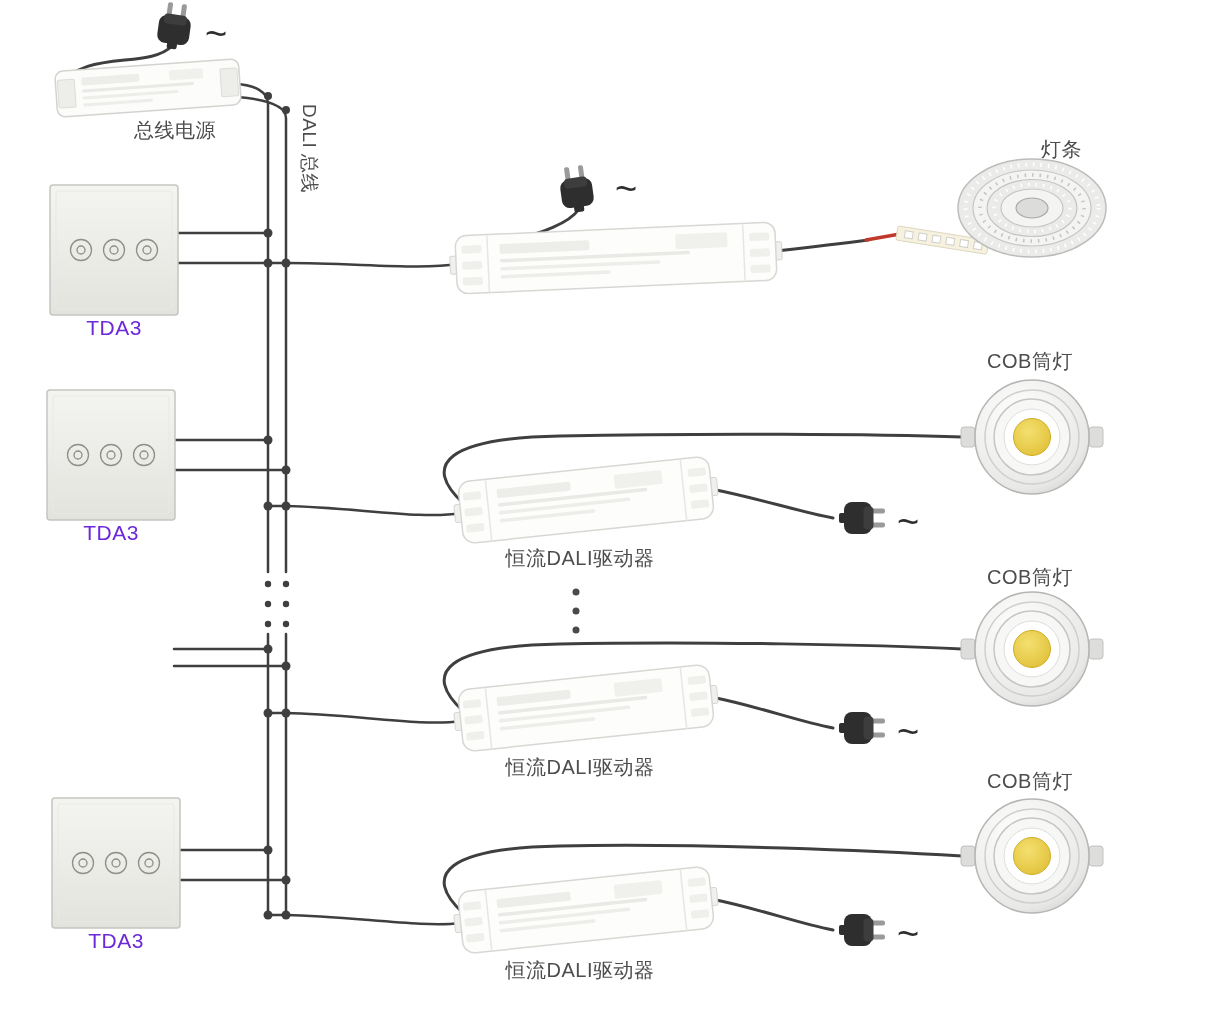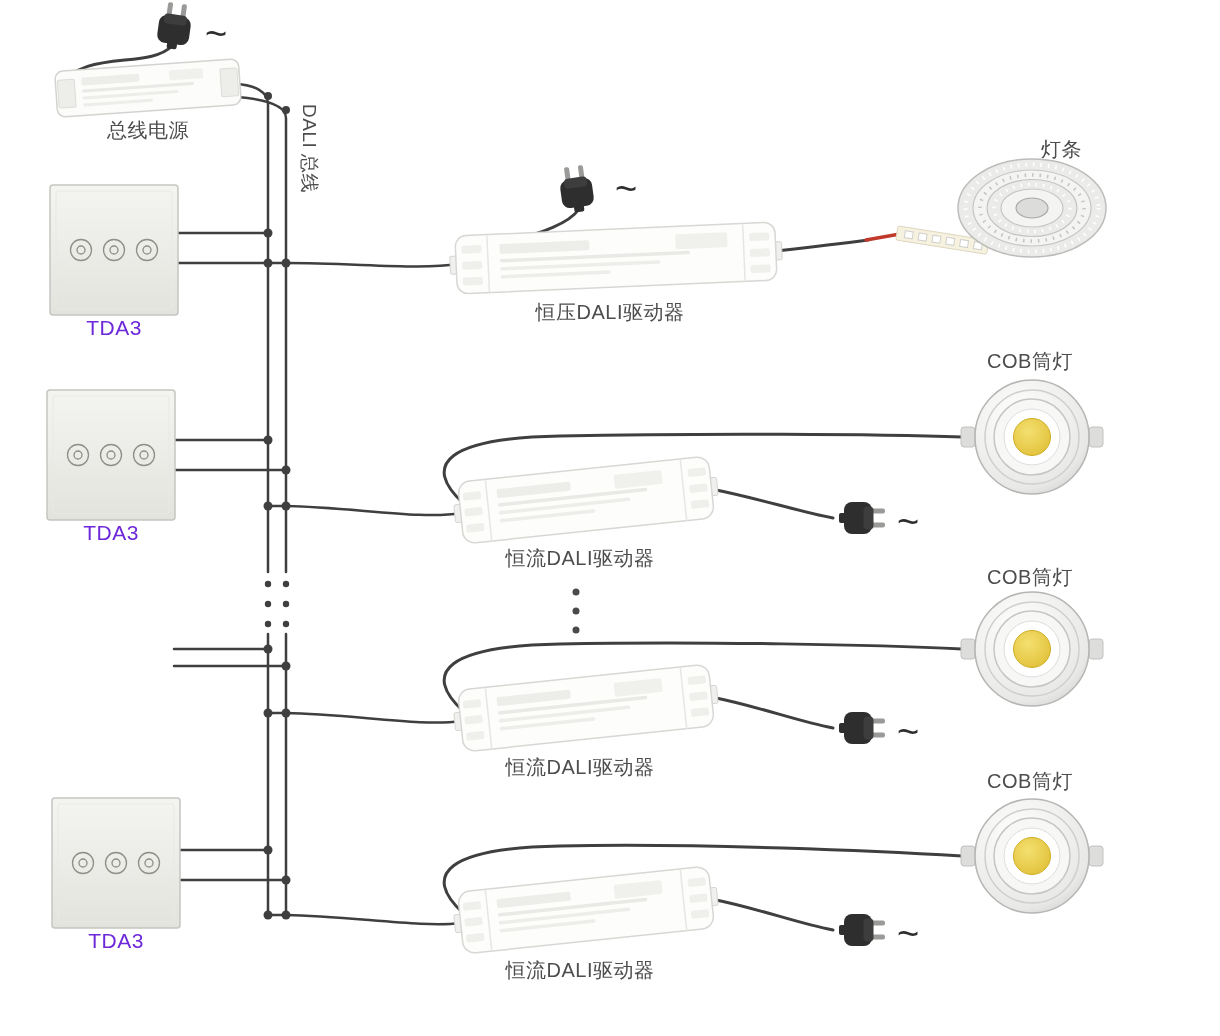--- a/index.html
+++ b/index.html
@@ -254,28 +254,27 @@
         <use href="#cob"></use>
       </g>
     <g transform="translate(1032,649)">
         <use href="#cob"></use>
       </g>
     <g transform="translate(1032,856)">
         <use href="#cob"></use>
       </g>
   </svg>
 
-  <div class="lbl" style="left:80px;top:117px;width:136px;">总线电源</div>
+  <div class="lbl" style="left:80px;top:117px;width:136px;text-align:right;">总线电源</div>
   <div class="lbl vertical" style="left:322px;top:104px;">DALI 总线</div>
 
   <div class="lbl tda" style="left:58px;top:316px;width:112px;">TDA3</div>
   <div class="lbl tda" style="left:55px;top:521px;width:112px;">TDA3</div>
   <div class="lbl tda" style="left:60px;top:929px;width:112px;">TDA3</div>
 
-  <div class="lbl" style="left:505px;top:299px;width:210px;">恒压DALI驱动器</div>
   <div class="lbl" style="left:1009px;top:136px;width:105px;">灯条</div>
 
   <div class="lbl" style="left:475px;top:545px;width:210px;">恒流DALI驱动器</div>
   <div class="lbl" style="left:475px;top:754px;width:210px;">恒流DALI驱动器</div>
   <div class="lbl" style="left:475px;top:957px;width:210px;">恒流DALI驱动器</div>
 
   <div class="lbl" style="left:960px;top:348px;width:140px;">COB筒灯</div>
   <div class="lbl" style="left:960px;top:564px;width:140px;">COB筒灯</div>
   <div class="lbl" style="left:960px;top:768px;width:140px;">COB筒灯</div>
 

